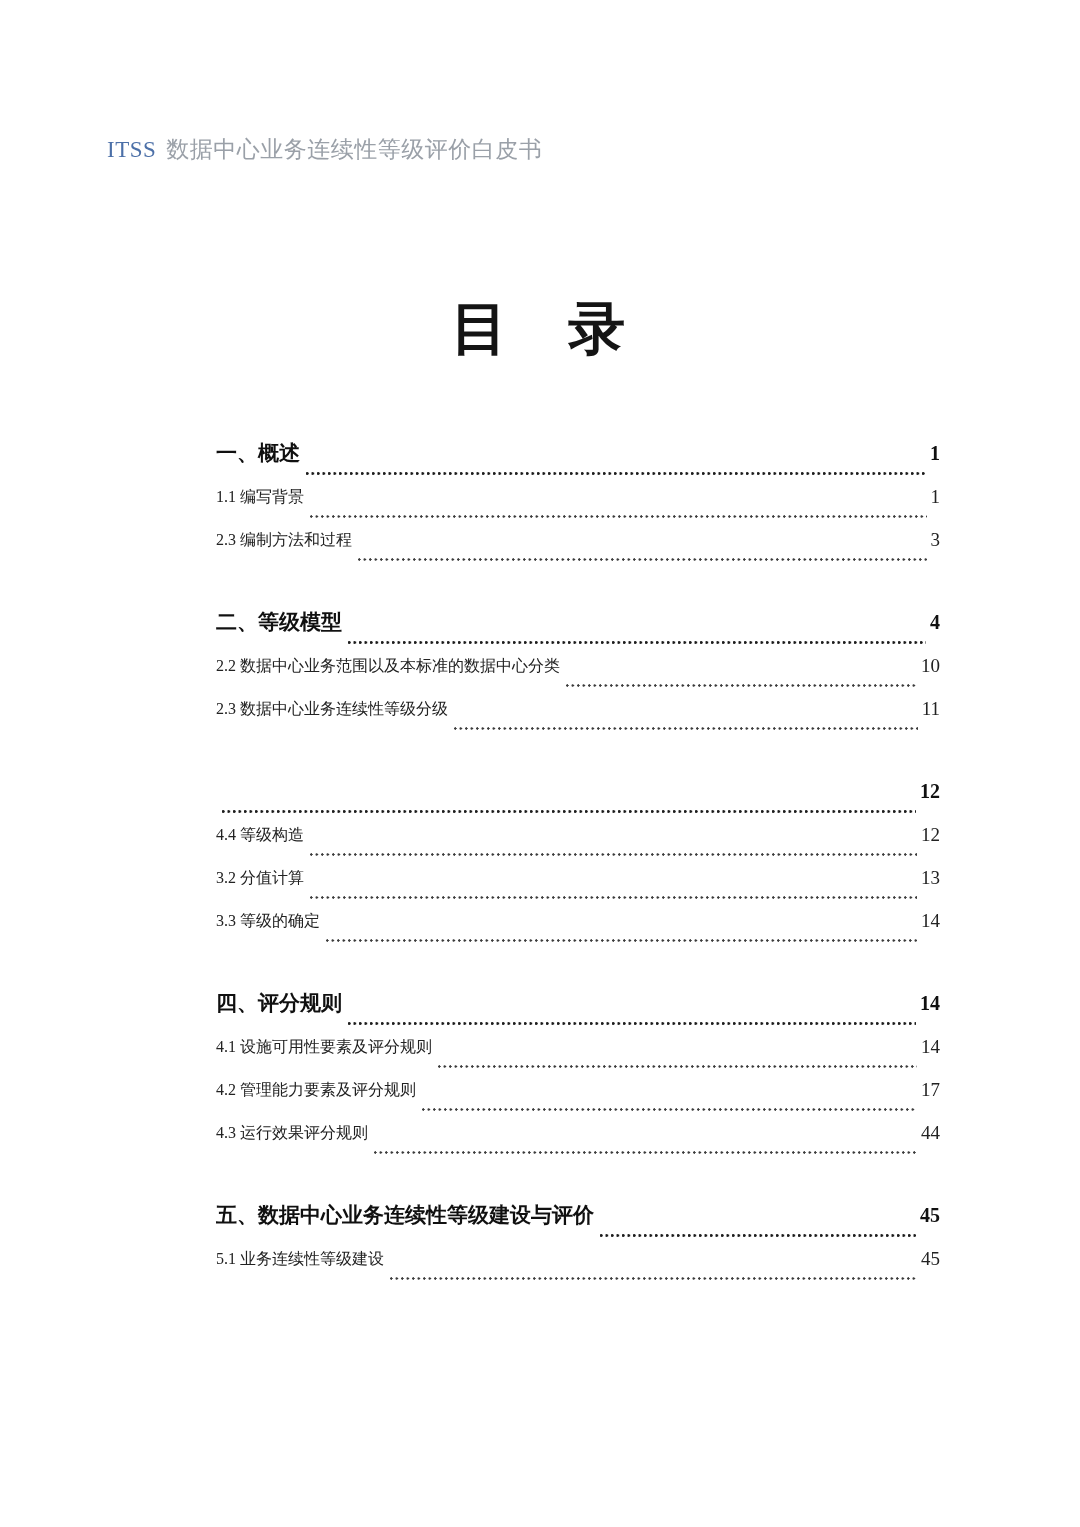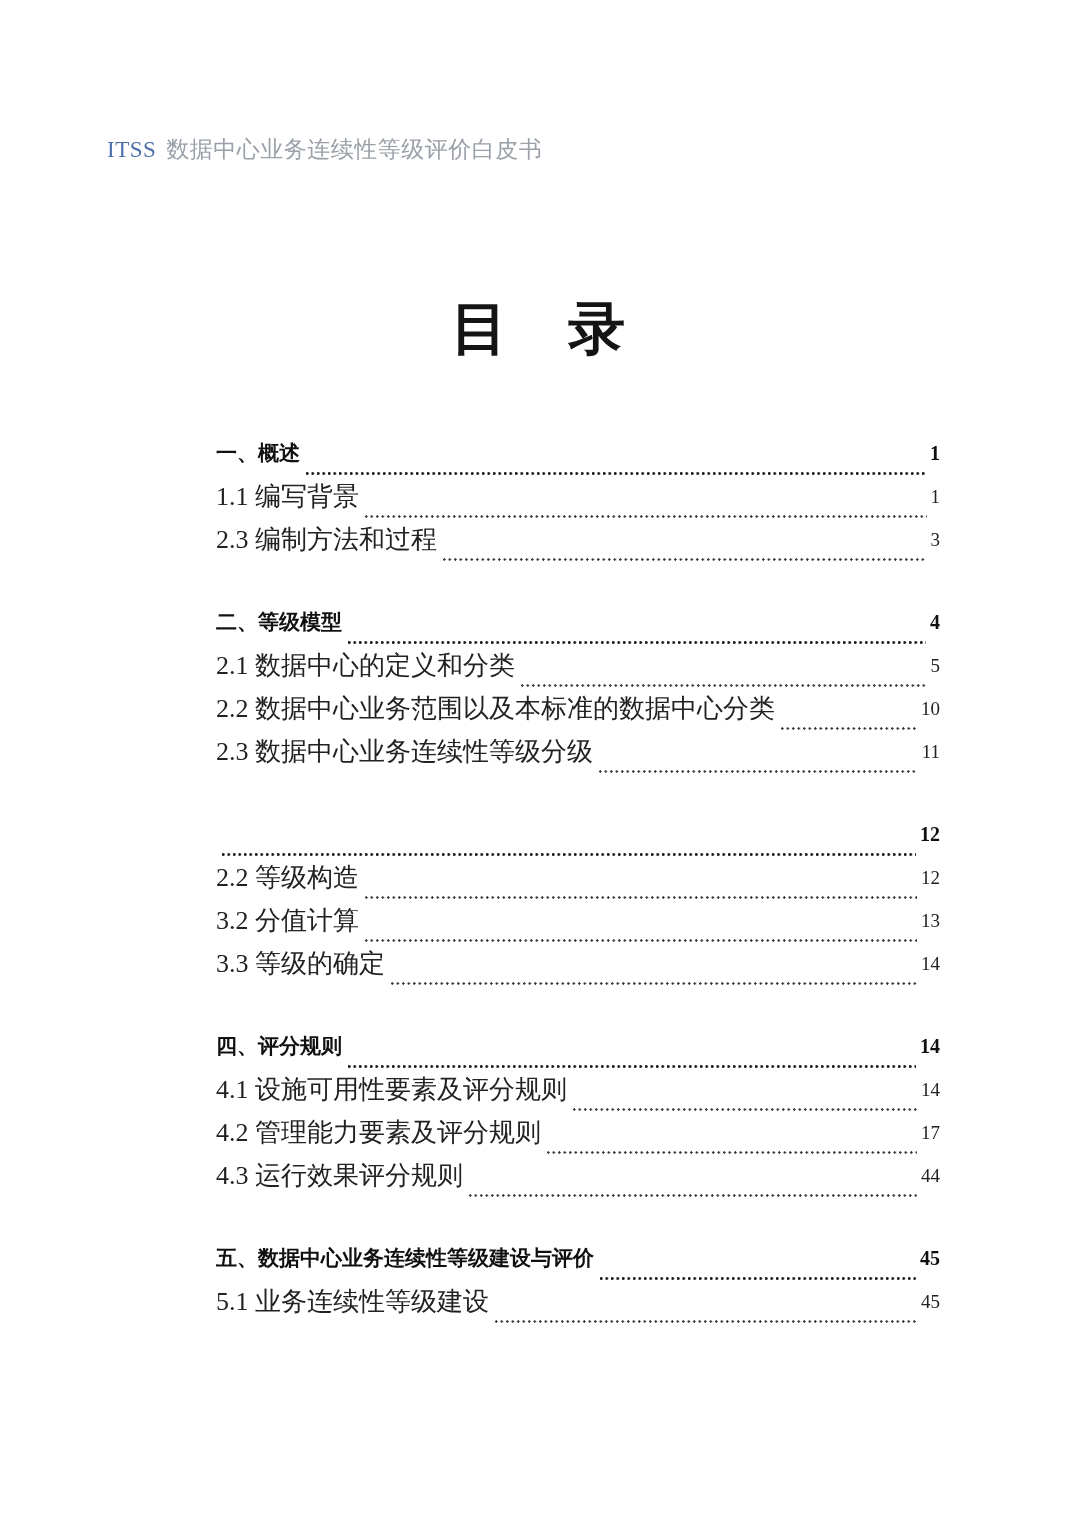--- a/index.html
+++ b/index.html
@@ -36,21 +36,21 @@
     position:absolute;left:216px;top:432px;width:724px;
   }
   .toc-section{margin-top:40px;}
   .toc-section:first-child{margin-top:0;}
   .toc-row{
     display:flex;align-items:flex-end;
     color:#222222;
   }
   .toc-label{
     white-space:nowrap;
-    font-size:26px;line-height:43px;
+    font-size:16px;line-height:43px;
   }
   .pagenum{
     white-space:nowrap;
     font-size:19px;line-height:43px;
   }
   .leader{
     flex:1 1 auto;min-width:0;
     height:3px;
     margin:0 4px 0 6px;
     background-image:radial-gradient(circle at 1.3px 1.5px,#3c3c3c 1.1px,transparent 1.4px);
@@ -94,42 +94,37 @@
           <span class="pagenum">3</span>
         </div>
       </section>
       <section class="toc-section">
         <div class="toc-row heading">
           <span class="toc-label">二、等级模型</span>
           <span class="leader"></span>
           <span class="pagenum">4</span>
         </div>
         <div class="toc-row">
-          <span class="toc-label">2.1 数据中心的定义和分类</span>
-          <span class="leader"></span>
-          <span class="pagenum">5</span>
-        </div>
-        <div class="toc-row">
           <span class="toc-label">2.2 数据中心业务范围以及本标准的数据中心分类</span>
           <span class="leader"></span>
           <span class="pagenum">10</span>
         </div>
         <div class="toc-row">
           <span class="toc-label">2.3 数据中心业务连续性等级分级</span>
           <span class="leader"></span>
           <span class="pagenum">11</span>
         </div>
       </section>
       <section class="toc-section">
         <div class="toc-row heading">
           <span class="leader"></span>
           <span class="pagenum">12</span>
         </div>
         <div class="toc-row">
-          <span class="toc-label">2.2 等级构造</span>
+          <span class="toc-label">4.4 等级构造</span>
           <span class="leader"></span>
           <span class="pagenum">12</span>
         </div>
         <div class="toc-row">
           <span class="toc-label">3.2 分值计算</span>
           <span class="leader"></span>
           <span class="pagenum">13</span>
         </div>
         <div class="toc-row">
           <span class="toc-label">3.3 等级的确定</span>

